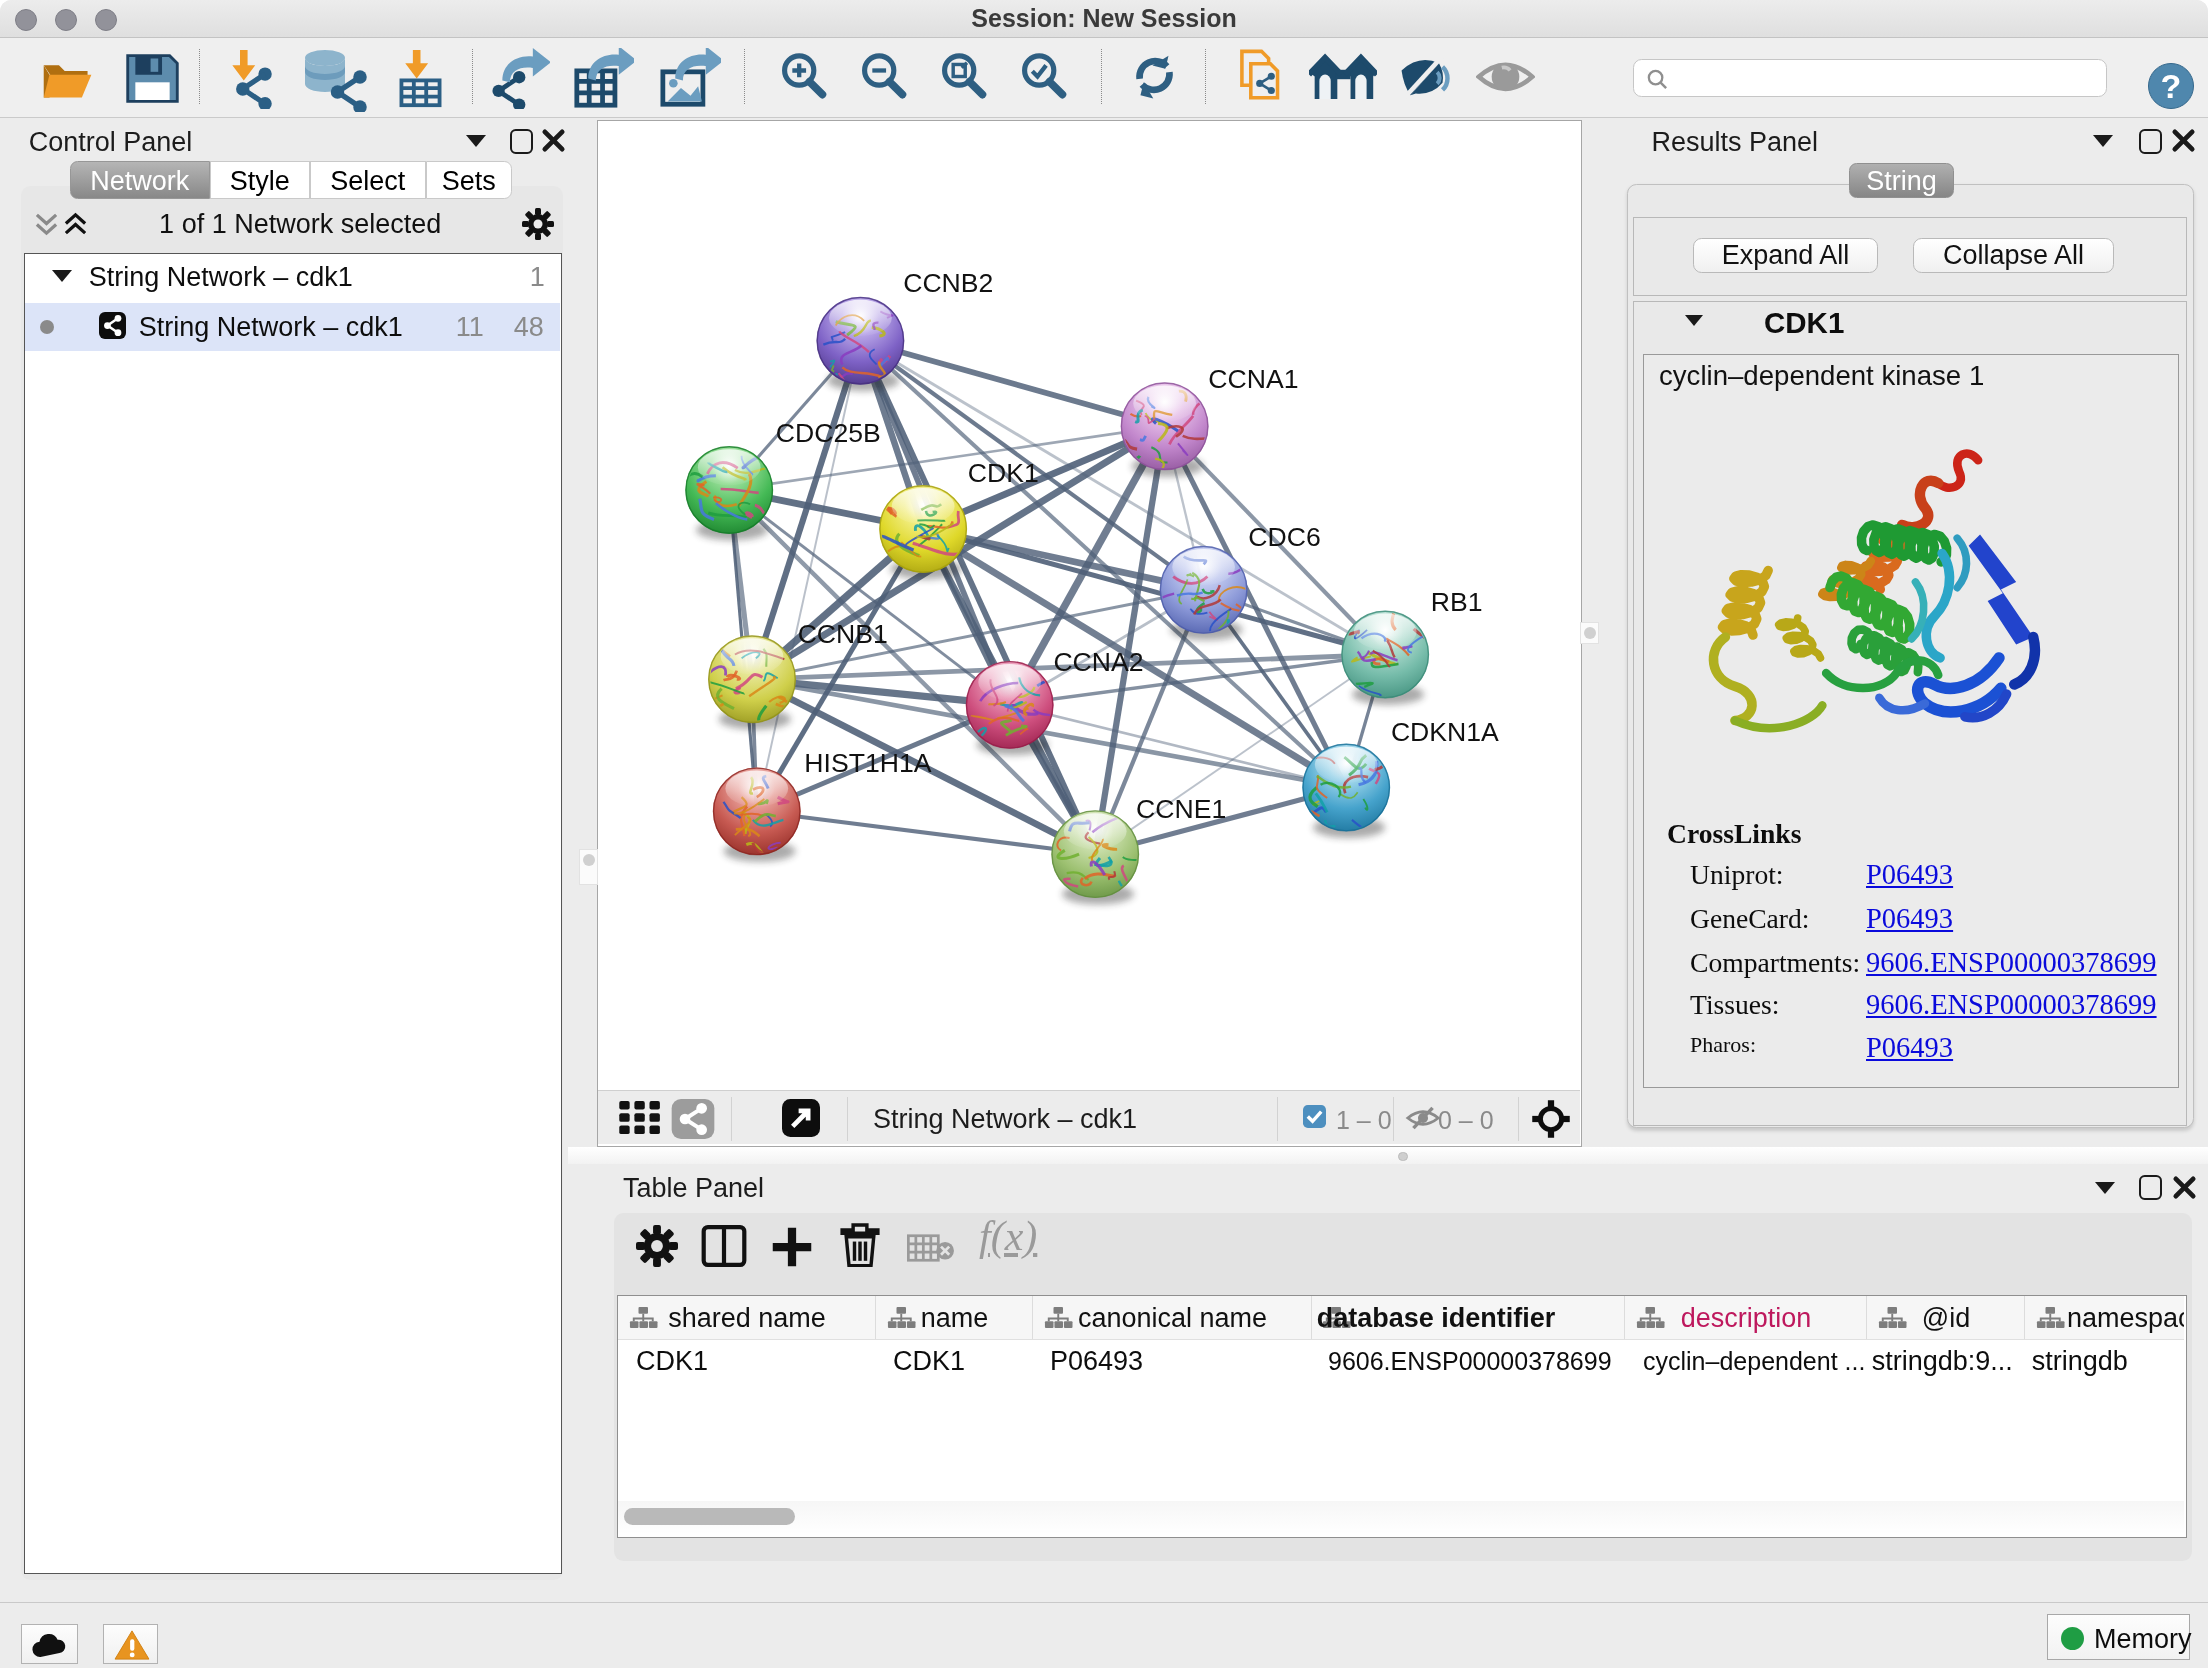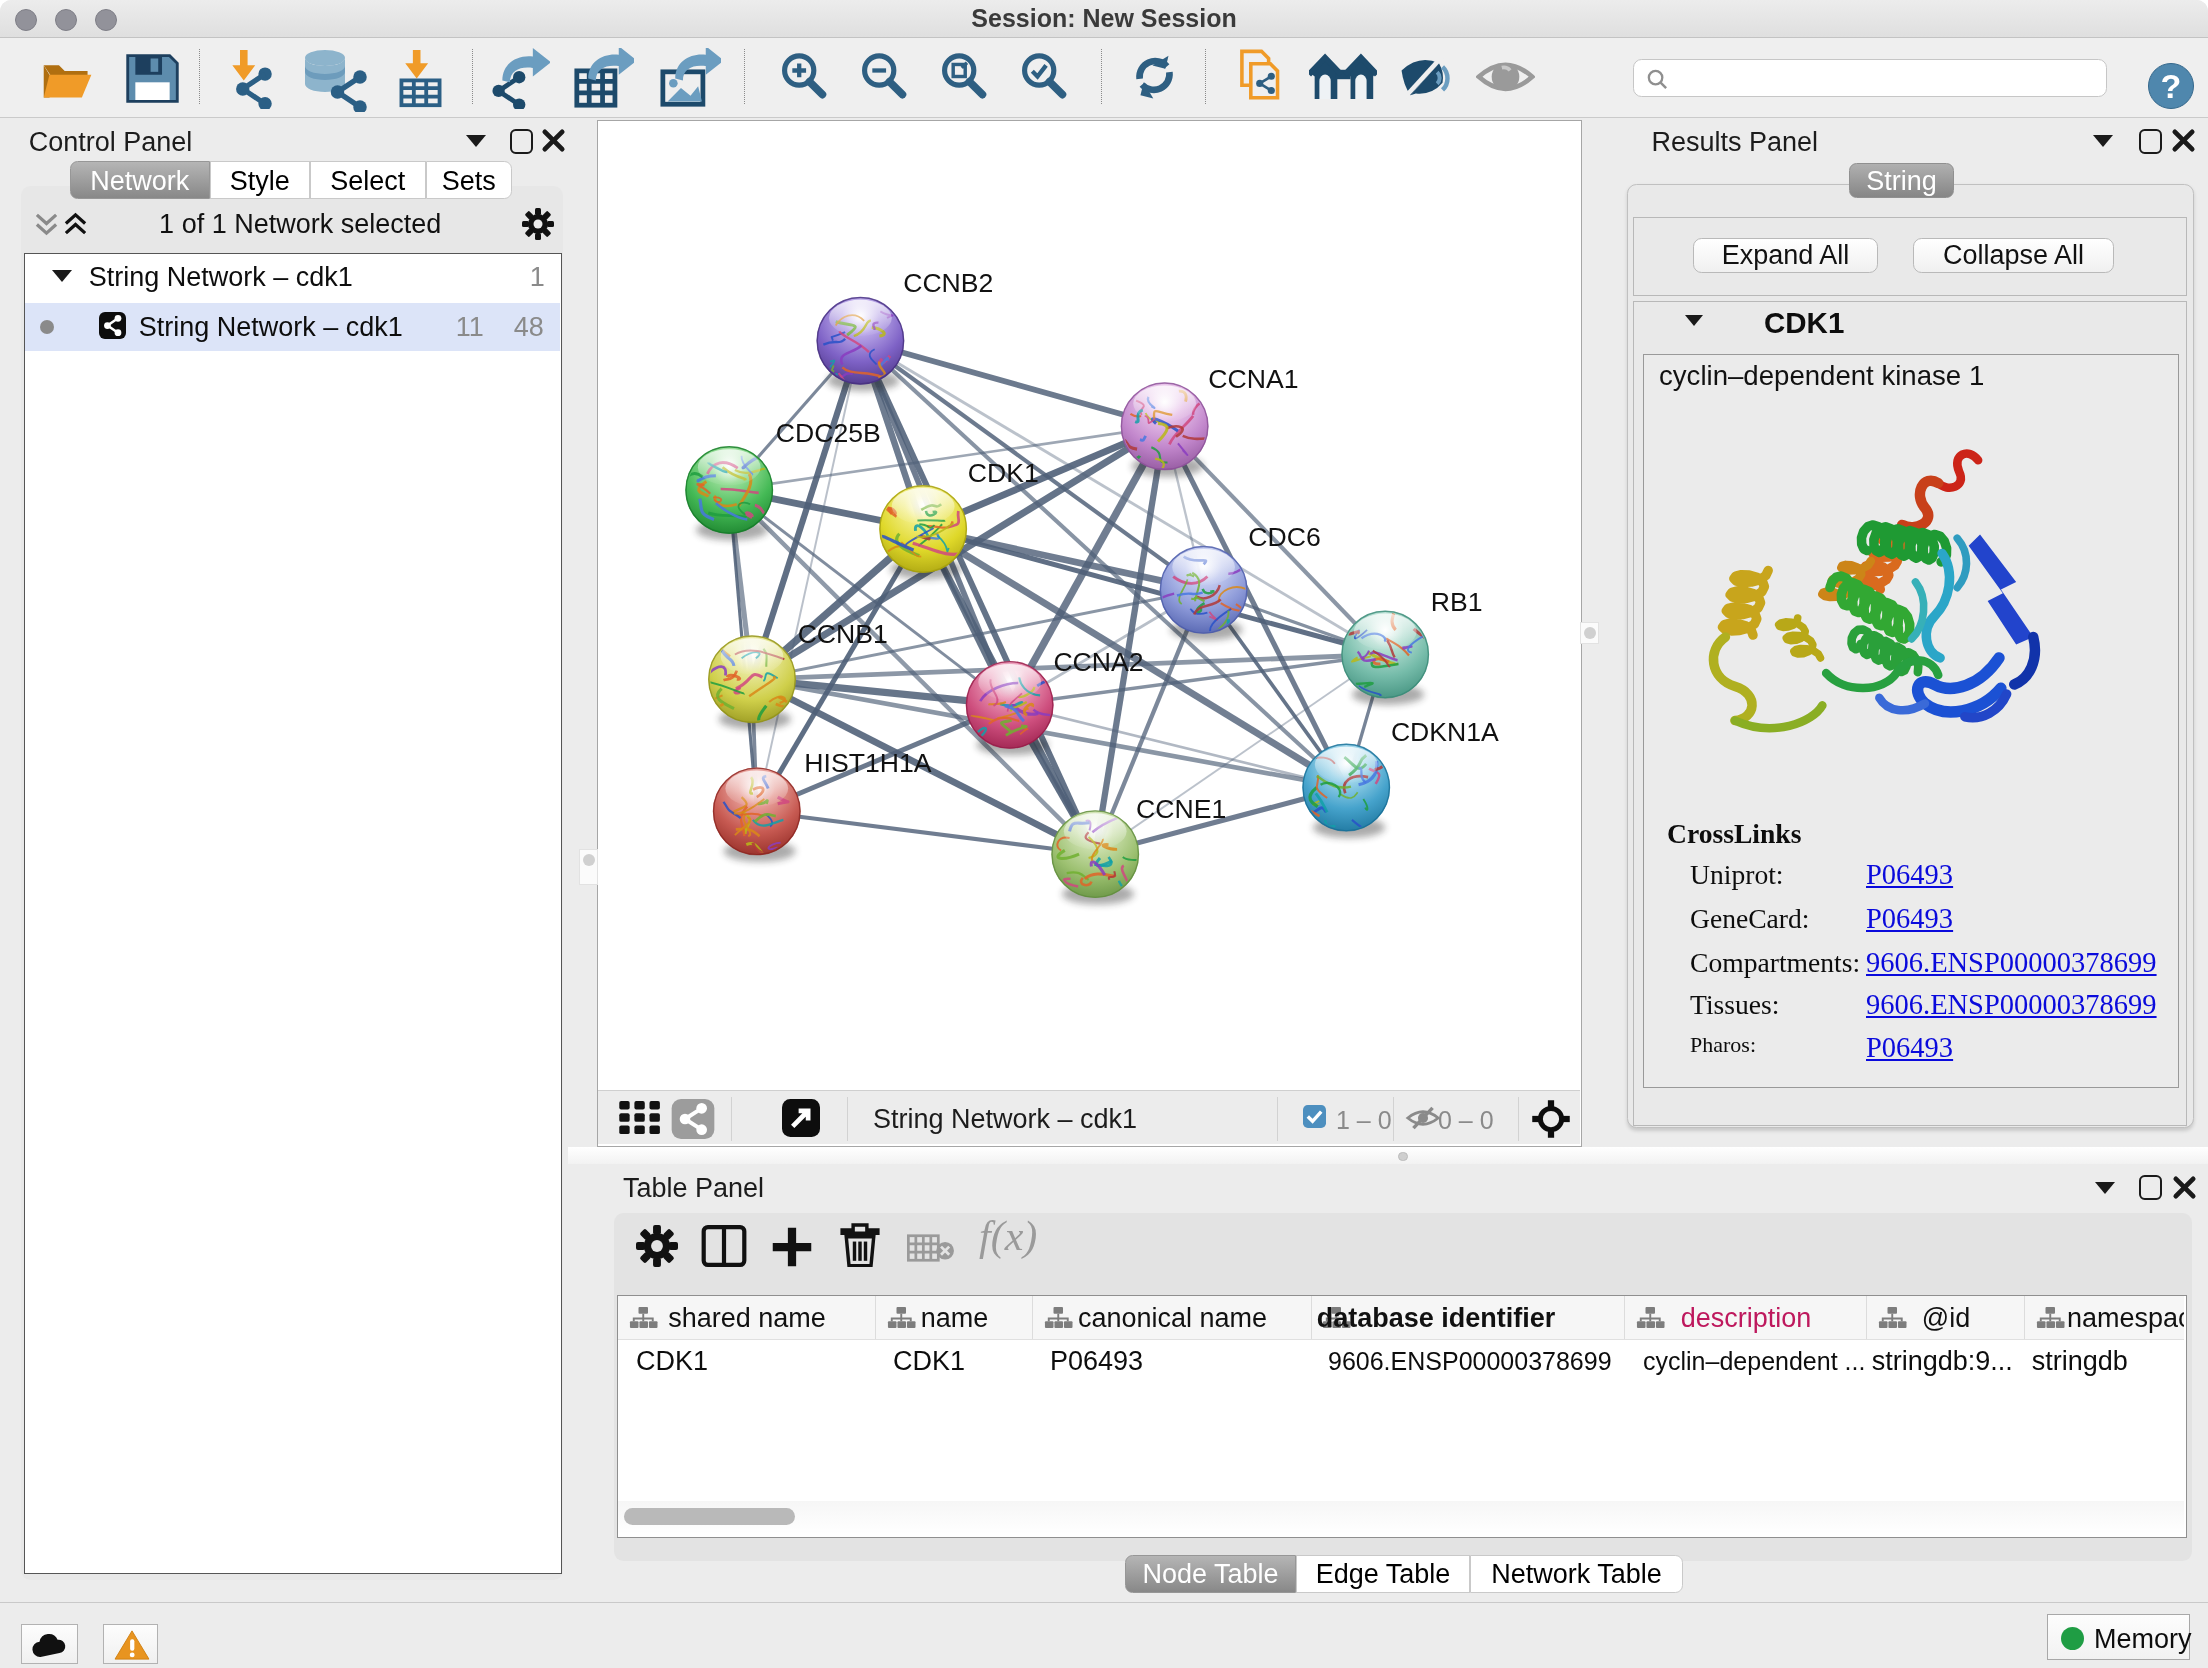--- a/index.html
+++ b/index.html
@@ -876,21 +876,21 @@
         </svg></div>
   <div class="abs" style="left:339px;top:67px;"><svg width="49" height="34" viewBox="0 0 72 48">
           <g stroke="#9a9a9a" stroke-width="4" fill="none">
             <rect x="2" y="6" width="44" height="36"></rect>
             <path d="M2 18 h44 M2 30 h44 M13 6 v36 M24 6 v36 M35 6 v36"></path>
           </g>
           <circle cx="56" cy="28" r="13" fill="#9a9a9a"></circle>
           <path d="M50 22 l12 12 M62 22 l-12 12" stroke="#e3e3e3" stroke-width="4"></path>
         </svg></div>
   <div class="abs" style="left:411px;top:48px;">
-        <div style="font-family:'Liberation Serif',serif;font-style:italic;font-size:42px;color:#9a9a9a;">f(x)</div>
+        <div style="font-family:'Liberation Serif',serif;font-style:italic;font-size:42px;color:#9a9a9a;text-decoration:underline;">f(x)</div>
       </div>
 
   <div class="abs" style="left:49px;top:131px;width:1570px;height:243px;background:#ffffff;border:1.9px solid #8f8f8f;">
     <div class="abs" style="left:0;top:0;width:1566px;height:44px;background:#f6f6f6;border-bottom:1.9px solid #e0e0e0;overflow:hidden;">
           <div class="abs" style="left:0px;top:0;width:258px;height:44px;border-right:1.9px solid #dcdcdc;overflow:hidden;">
         <div class="abs" style="left:11.4px;top:9.5px;"><svg width="28.5" height="25" viewBox="0 0 30 26" fill="#7d7d7d">
                 <rect x="10" y="1" width="10" height="7" rx="1"></rect>
                 <rect x="1" y="16" width="9" height="7" rx="1"></rect>
                 <rect x="11" y="16" width="9" height="7" rx="1"></rect>
                 <rect x="21" y="16" width="9" height="7" rx="1"></rect>
@@ -966,25 +966,20 @@
           <div class="abs" style="left:693px;top:5.7px;width:314px;overflow:hidden;"><span style="position:relative;left:17px;font-size:27px;color:#0d0d0d;white-space:nowrap;"><span style="font-size:25px">9606.ENSP00000378699</span></span></div>
           <div class="abs" style="left:1007px;top:5.7px;width:242px;overflow:hidden;"><span style="position:relative;left:18px;font-size:27px;color:#0d0d0d;white-space:nowrap;"><span style="font-size:25px">cyclin–dependent ...</span></span></div>
           <div class="abs" style="left:1249px;top:5.7px;width:158px;overflow:hidden;"><span style="position:relative;left:4.8px;font-size:27px;color:#0d0d0d;white-space:nowrap;">stringdb:9...</span></div>
           <div class="abs" style="left:1407px;top:5.7px;width:160px;overflow:hidden;"><span style="position:relative;left:6.7px;font-size:27px;color:#0d0d0d;white-space:nowrap;">stringdb</span></div>
         </div>
     <div class="abs" style="left:0;top:205px;width:1566px;height:33px;background:linear-gradient(#f6f6f6,#ffffff);">
       <div class="abs" style="left:5.7px;top:6.7px;width:171px;height:17px;border-radius:8.6px;background:#b9b9b9;"></div>
     </div>
   </div>
 </div>
-<div class="abs" style="left:1125px;top:1555px;width:561px;height:38px;">
-  <div class="abs" style="left:0;top:0;width:171px;height:38px;background:linear-gradient(#b5b5b5,#888888);border:1px solid #979797;border-radius:7.6px 0 0 7.6px;color:#fff;font-size:27px;text-align:center;line-height:36px;">Node Table</div>
-  <div class="abs" style="left:171px;top:0;width:174px;height:38px;background:#fff;border:1px solid #c9c9c9;color:#000;font-size:27px;text-align:center;line-height:36px;">Edge Table</div>
-  <div class="abs" style="left:345px;top:0;width:213px;height:38px;background:#fff;border:1px solid #c9c9c9;border-radius:0 7.6px 7.6px 0;color:#000;font-size:27px;text-align:center;line-height:36px;">Network Table</div>
-</div>
 
 <div class="abs" style="left:0;top:1602px;width:2208px;height:67px;background:#ececec;border-top:1.9px solid #c9c9c9;">
   <div class="abs" style="left:21px;top:21px;width:57px;height:40px;background:linear-gradient(#fdfdfd,#f0f0f0);border:1.9px solid #b2b2b2;">
         <div class="abs" style="left:8.6px;top:6.7px;"><svg width="38" height="27" viewBox="0 0 40 28" fill="#111">
             <path d="M10 26 a8 8 0 0 1-1-16 a10 10 0 0 1 19-2 a7 7 0 0 1 2 14 z"></path>
           </svg></div>
       </div>
   <div class="abs" style="left:103px;top:21px;width:55px;height:40px;background:linear-gradient(#fdfdfd,#f0f0f0);border:1.9px solid #b2b2b2;">
         <div class="abs" style="left:9.5px;top:3.8px;"><svg width="36" height="32" viewBox="0 0 38 34">
             <path d="M19 2 L37 32 H1 z" fill="#e89420" stroke="#d07f10" stroke-width="1"></path>

